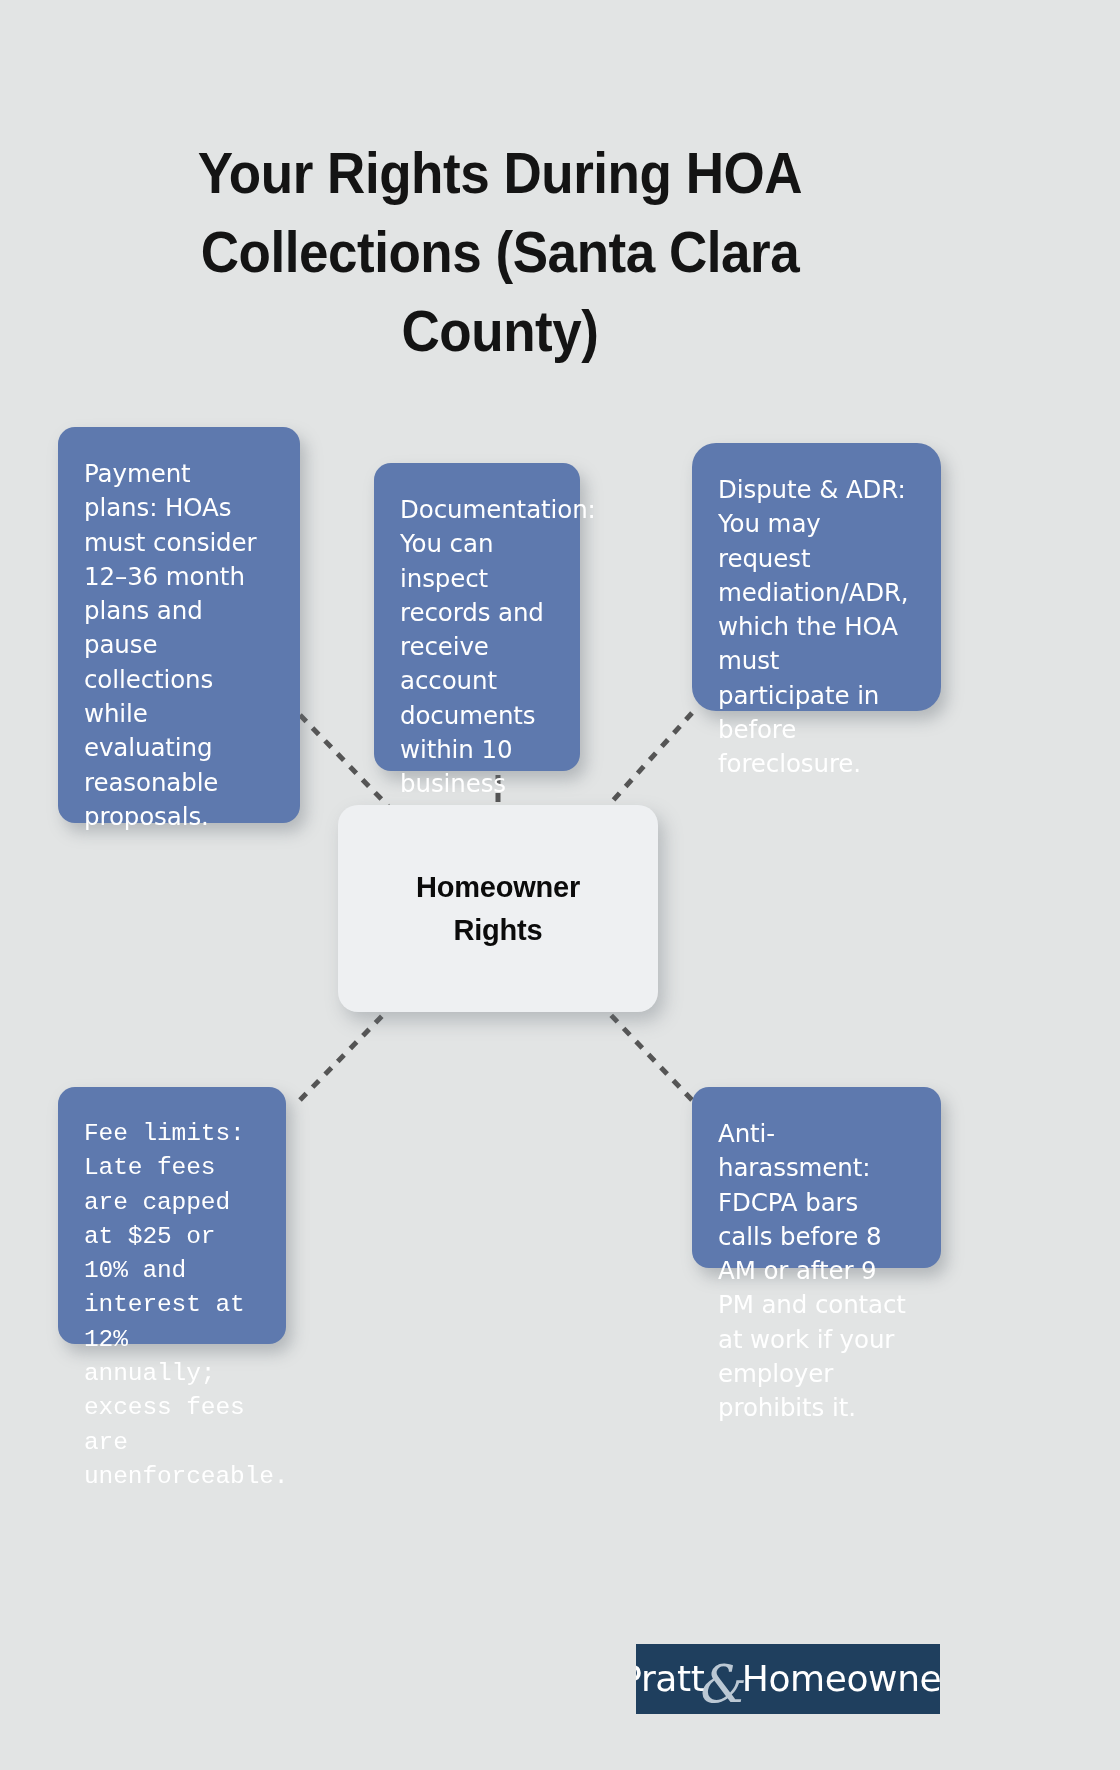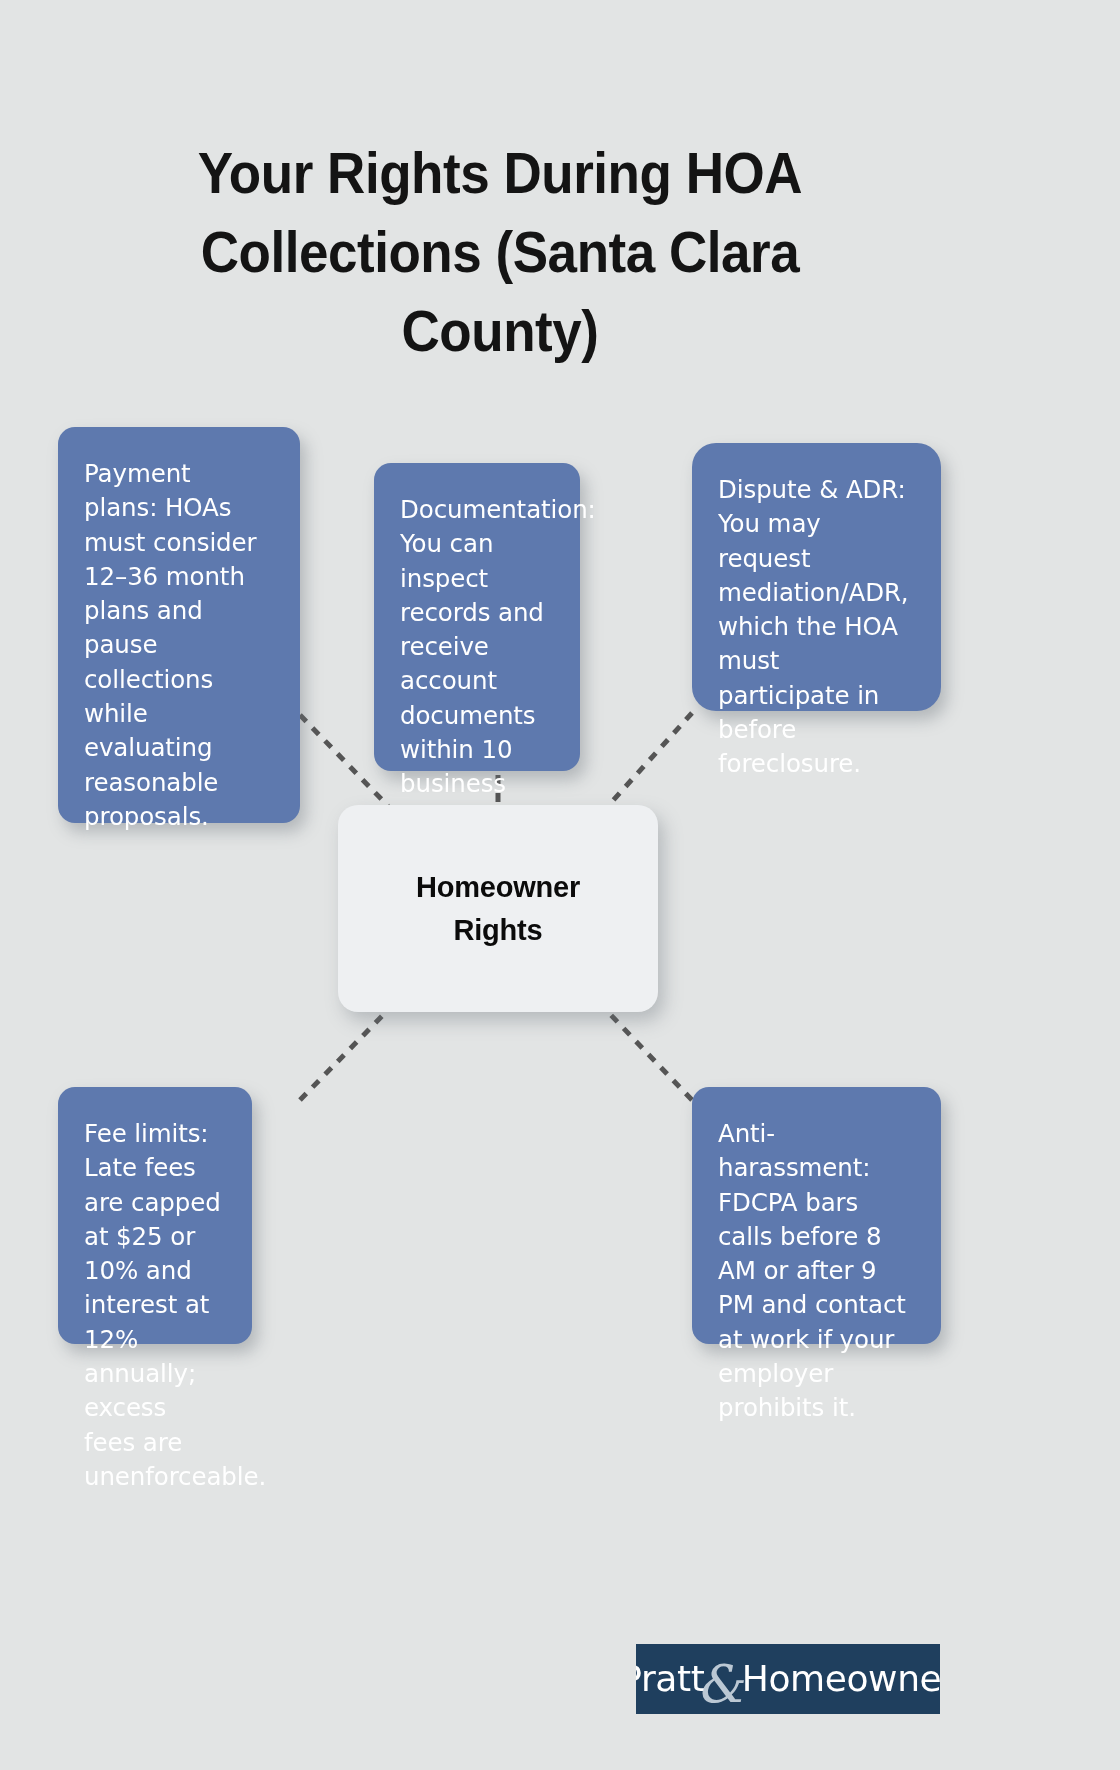--- a/index.html
+++ b/index.html
@@ -61,22 +61,22 @@
     box-shadow: 6px 9px 16px rgba(110,118,125,0.40);
     letter-spacing: -0.1px;
   }
   .card-text {
     display: block;
   }
 
   .card-1 { left: 58px;  top: 427px;  width: 242px; height: 396px; }
   .card-2 { left: 374px; top: 427px;  width: 206px; height: 308px; margin-top: 36px; }
   .card-3 { left: 692px; top: 443px;  width: 249px; height: 268px; border-radius: 24px; }
-  .card-4 { left: 58px;  top: 1087px; width: 194px; height: 257px; }
-  .card-5 { left: 692px; top: 1087px; width: 249px; height: 257px; }
+  .card-4 { left: 58px;  top: 1087px; width: 228px; height: 257px; font-family: Liberation Mono, monospace; }
+  .card-5 { left: 692px; top: 1087px; width: 249px; height: 181px; }
 
   
   .center-node {
     position: absolute;
     left: 338px;
     top: 805px;
     width: 320px;
     height: 207px;
     background: #eef0f2;
     border-radius: 20px;

